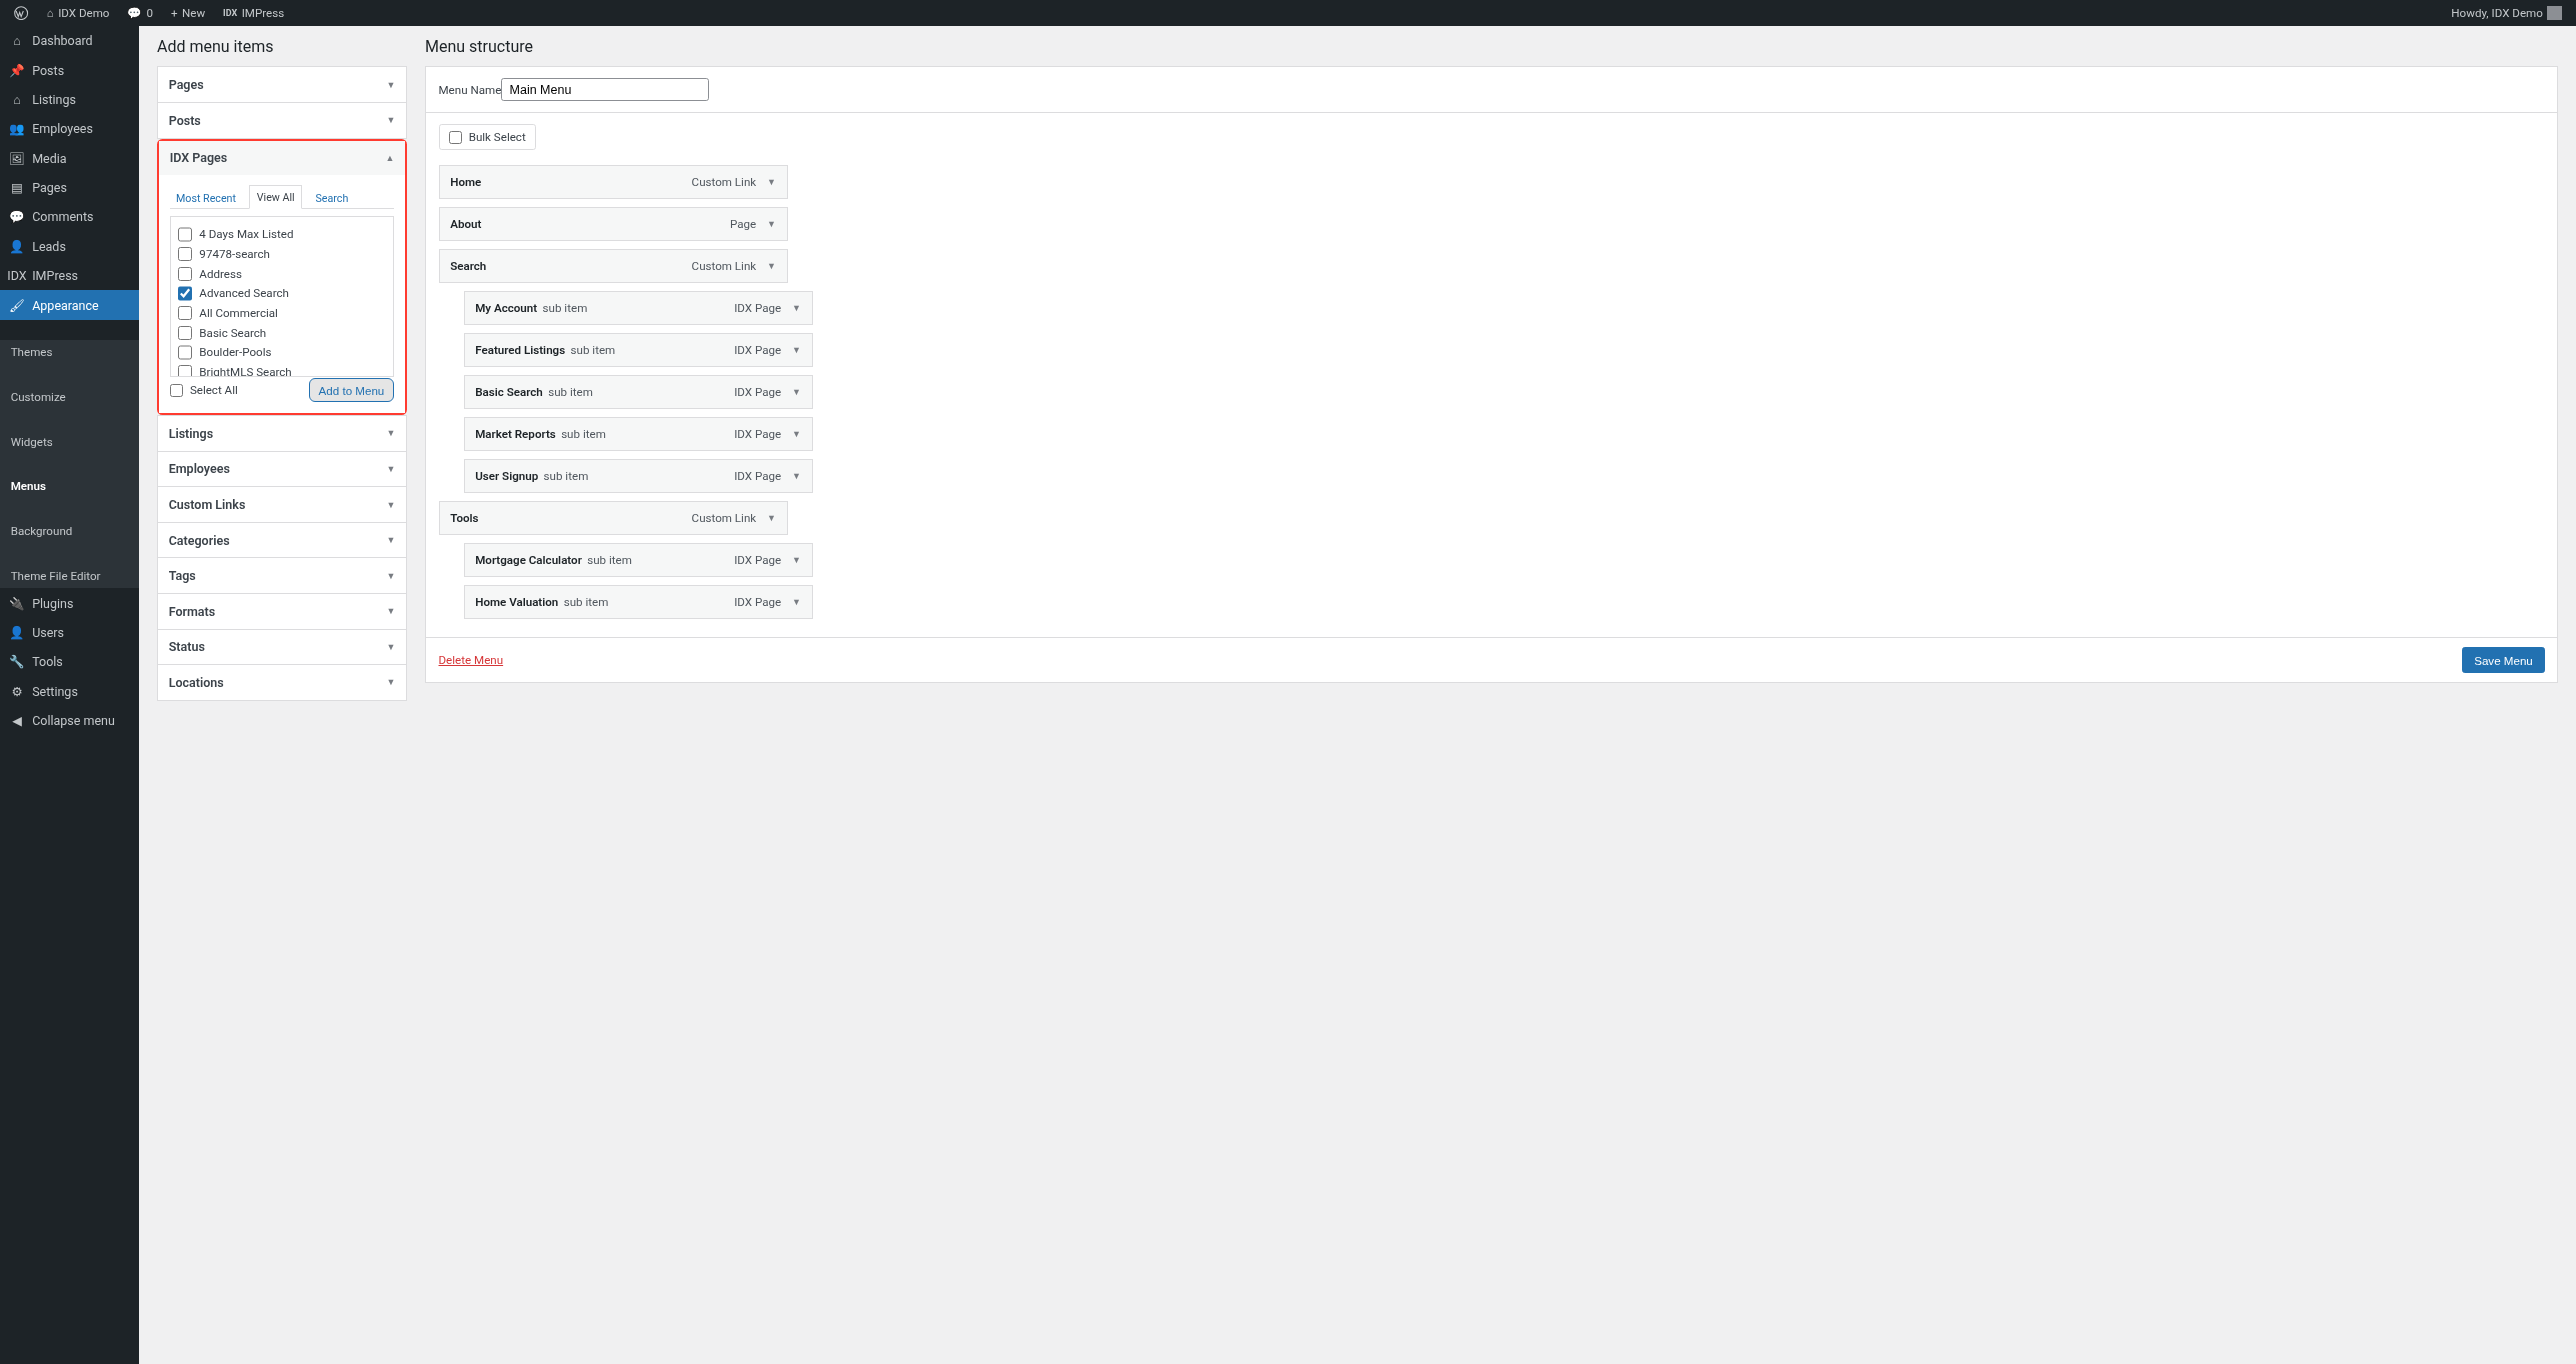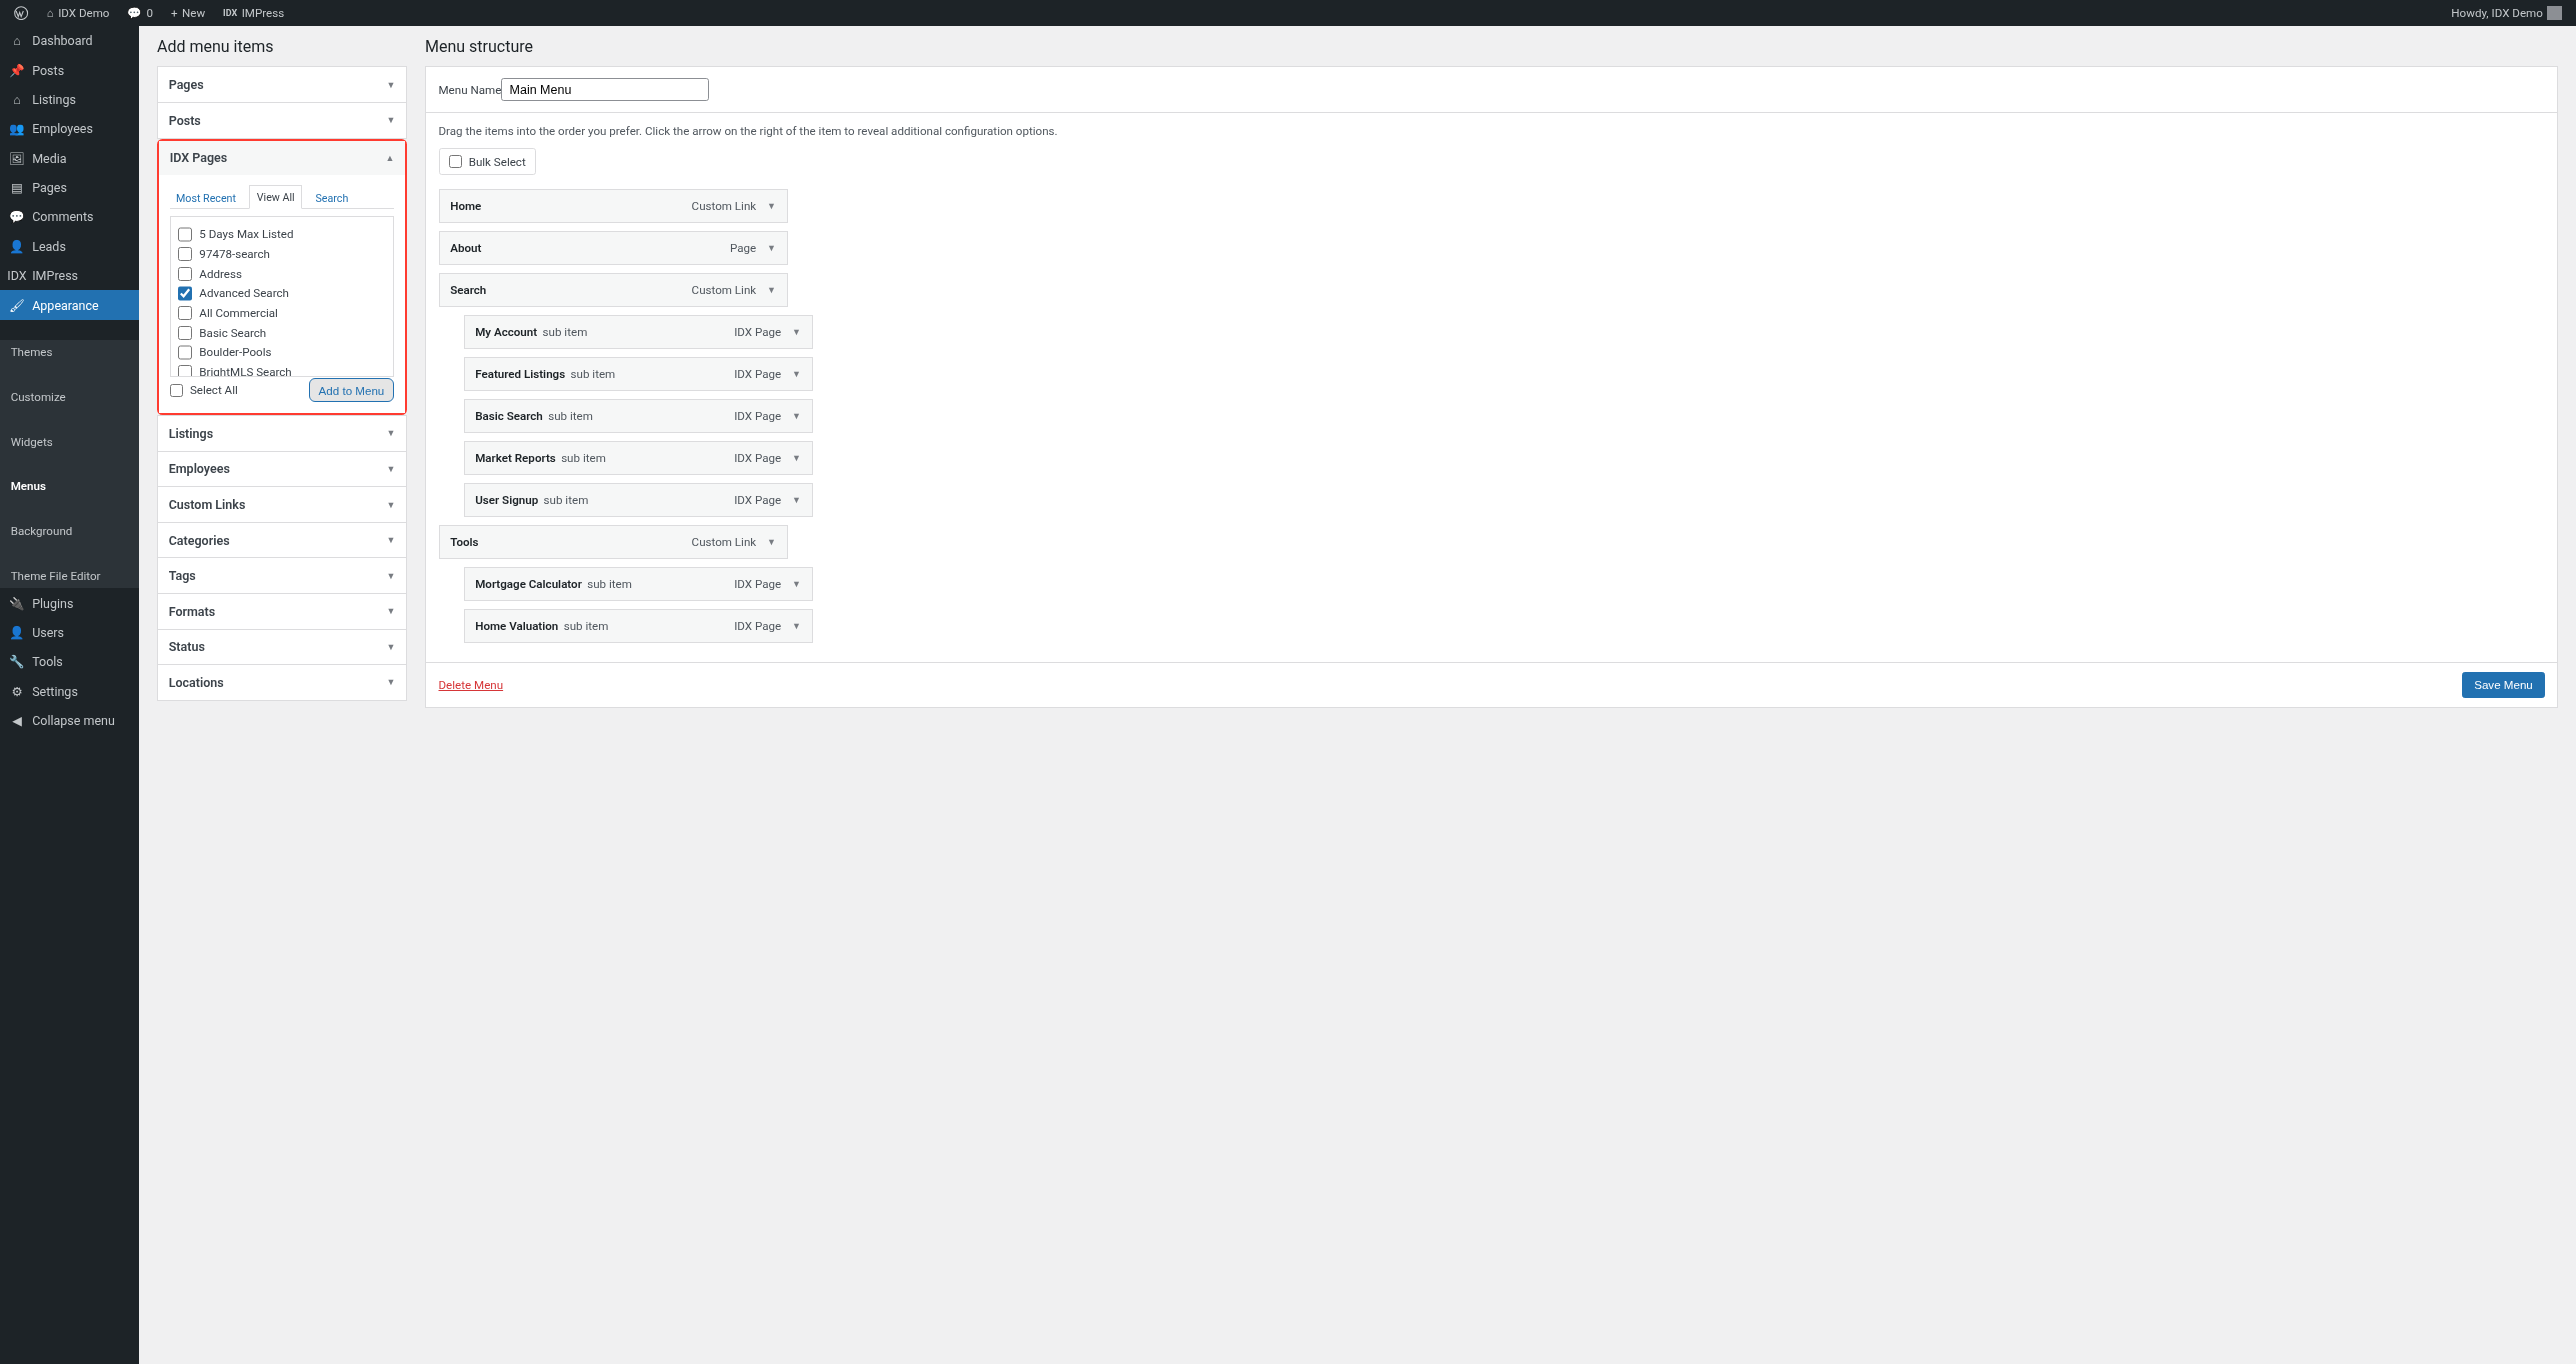--- a/index.html
+++ b/index.html
@@ -193,21 +193,21 @@
           </div>
           <div class="accordion-body">
             <div class="tabs">
               <span class="tab">Most Recent</span>
               <span class="tab active">View All</span>
               <span class="tab">Search</span>
             </div>
             <div class="checklist" id="idx-checklist">
                 <label class="checklist-item">
                   <input type="checkbox" style="">
-                  <span>5 Days Max Listed</span>
+                  <span>4 Days Max Listed</span>
                 </label>
                 <label class="checklist-item">
                   <input type="checkbox" style="">
                   <span>97478-search</span>
                 </label>
                 <label class="checklist-item">
                   <input type="checkbox" style="">
                   <span>Address</span>
                 </label>
                 <label class="checklist-item">
@@ -294,21 +294,20 @@
     </div>
 
     <div class="col-right">
       <h2 class="section-title">Menu structure</h2>
       <div class="structure-box">
         <div class="structure-head">
           <span>Menu Name</span>
           <input type="text" value="Main Menu" style="">
         </div>
         <div class="structure-body">
-          <p class="hint">Drag the items into the order you prefer. Click the arrow on the right of the item to reveal additional configuration options.</p>
           <label class="bulk-select">
             <input type="checkbox" style="">
             <span>Bulk Select</span>
           </label>
           <div id="menu-items">
               <div class="menu-item">
                 <span class="menu-item-title">Home</span>
                 <span class="menu-item-type">Custom Link</span>
                 <span class="menu-item-caret">▼</span>
               </div>

